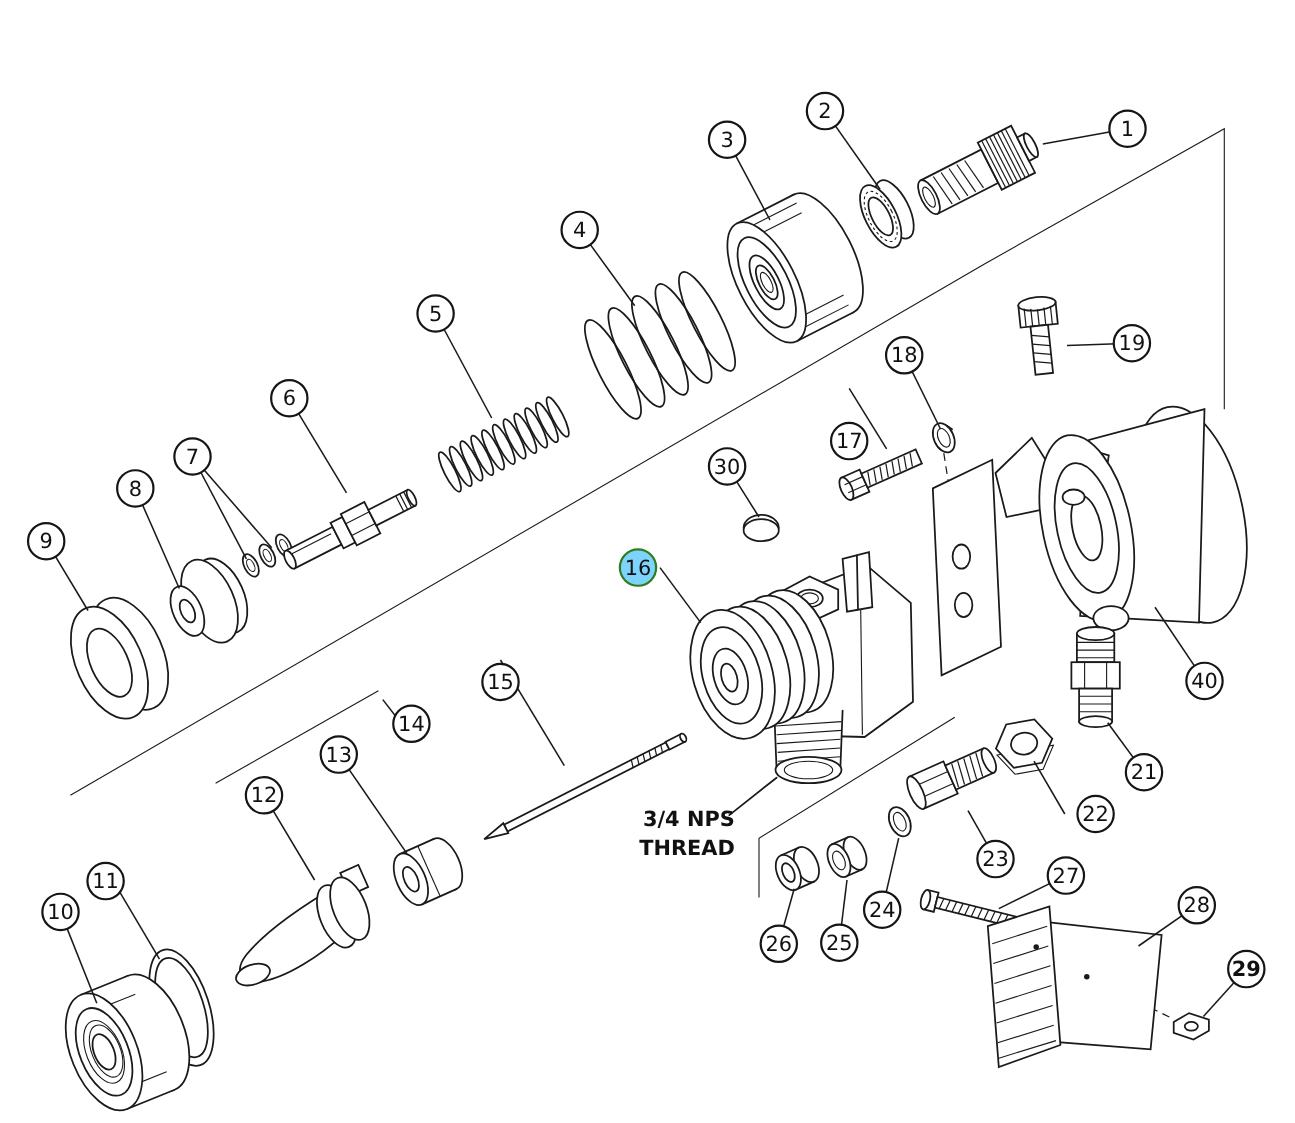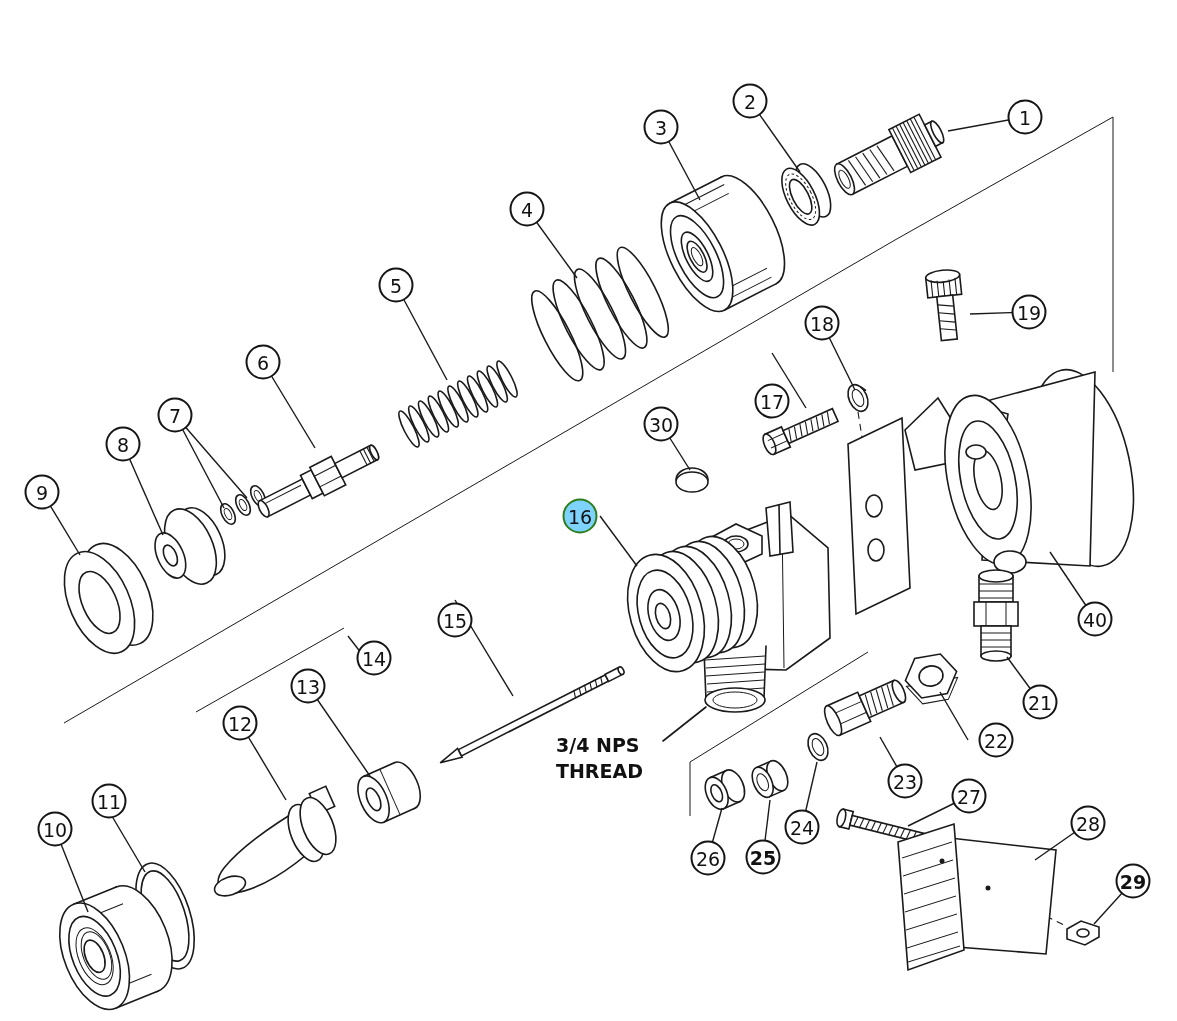--- a/index.html
+++ b/index.html
@@ -8,21 +8,21 @@
   .stage svg.art { position:absolute; left:0; top:0; }
   .callout-layer { position:absolute; left:0; top:0; width:100%; height:100%; }
   .callout {
     position:absolute; width:35px; height:35px; transform:translate(-50%,-50%);
     border:2.3px solid #151515; border-radius:50%; background:#fff;
     display:flex; align-items:center; justify-content:center;
     font-size:19px; color:#111; user-select:none;
   }
   .callout.highlighted { background:#76c043; border-color:#2e7d1d; }
   .thread-label {
-    position:absolute; left:556px; top:733px; width:112px; text-align:left;
+    position:absolute; left:556px; top:733px; width:112px; text-align:right;
     font-size:19px; font-weight:bold; color:#111; line-height:1.35;
   }
   svg .sw { fill:#fff; stroke:#1a1a1a; stroke-width:1.6; }
   svg .s  { fill:none; stroke:#1a1a1a; stroke-width:1.6; stroke-linecap:round; }
   svg .thin { fill:none; stroke:#1a1a1a; stroke-width:1; }
   svg .tick { stroke:#1a1a1a; stroke-width:1.1; }
   svg .dash { fill:none; stroke:#1a1a1a; stroke-width:1.1; stroke-dasharray:7 5; }
   svg .leader { stroke:#1a1a1a; stroke-width:1.4; }
   svg .fillw { fill:#fff; stroke:none; }
 </style>
@@ -422,35 +422,35 @@
       <div class="callout" style="left: 1025px; top: 117px;">1</div>
       <div class="callout" style="left: 750px; top: 101px;">2</div>
       <div class="callout" style="left: 661px; top: 127px;">3</div>
       <div class="callout" style="left: 527px; top: 209px;">4</div>
       <div class="callout" style="left: 396px; top: 285px;">5</div>
       <div class="callout" style="left: 263px; top: 362px;">6</div>
       <div class="callout" style="left: 175px; top: 415px;">7</div>
       <div class="callout" style="left: 123px; top: 444px;">8</div>
       <div class="callout" style="left: 42px; top: 492px;">9</div>
       <div class="callout" style="left: 55px; top: 829px;">10</div>
-      <div class="callout" style="left: 109px; top: 801px;">11</div>
+      <div class="callout" style="left: 96px; top: 801px;">11</div>
       <div class="callout" style="left: 240px; top: 723px;">12</div>
       <div class="callout" style="left: 308px; top: 686px;">13</div>
       <div class="callout" style="left: 374px; top: 658px;">14</div>
       <div class="callout" style="left: 455px; top: 600px; margin-top: 20px;">15</div>
       <div class="callout highlighted" style="left: 580px; top: 516px; background: #7dd3fc; border-color: rgb(46, 125, 29);">16</div>
       <div class="callout" style="left: 772px; top: 353px; margin-top: 48px;">17</div>
       <div class="callout" style="left: 822px; top: 323px;">18</div>
       <div class="callout" style="left: 1029px; top: 312px;">19</div>
       <div class="callout" style="left: 1095px; top: 619px;">40</div>
       <div class="callout" style="left: 1040px; top: 702px;">21</div>
       <div class="callout" style="left: 968px; top: 740px; margin-left: 28px;">22</div>
       <div class="callout" style="left: 905px; top: 781px;">23</div>
       <div class="callout" style="left: 802px; top: 827px;">24</div>
-      <div class="callout" style="left: 763px; top: 857px; font-weight: bold;">25</div>
+      <div class="callout" style="left: 763px; top: 857px;">25</div>
       <div class="callout" style="left: 708px; top: 858px; text-align: center;">26</div>
       <div class="callout" style="left: 969px; top: 796px;">27</div>
       <div class="callout" style="left: 1088px; top: 823px;">28</div>
       <div class="callout" style="left: 1133px; top: 881px; font-weight: bold;">29</div>
       <div class="callout" style="left: 661px; top: 424px;">30</div>
     </div>
 
   <div class="thread-label">
     <div>3/4 NPS</div>
     <div>THREAD</div>

